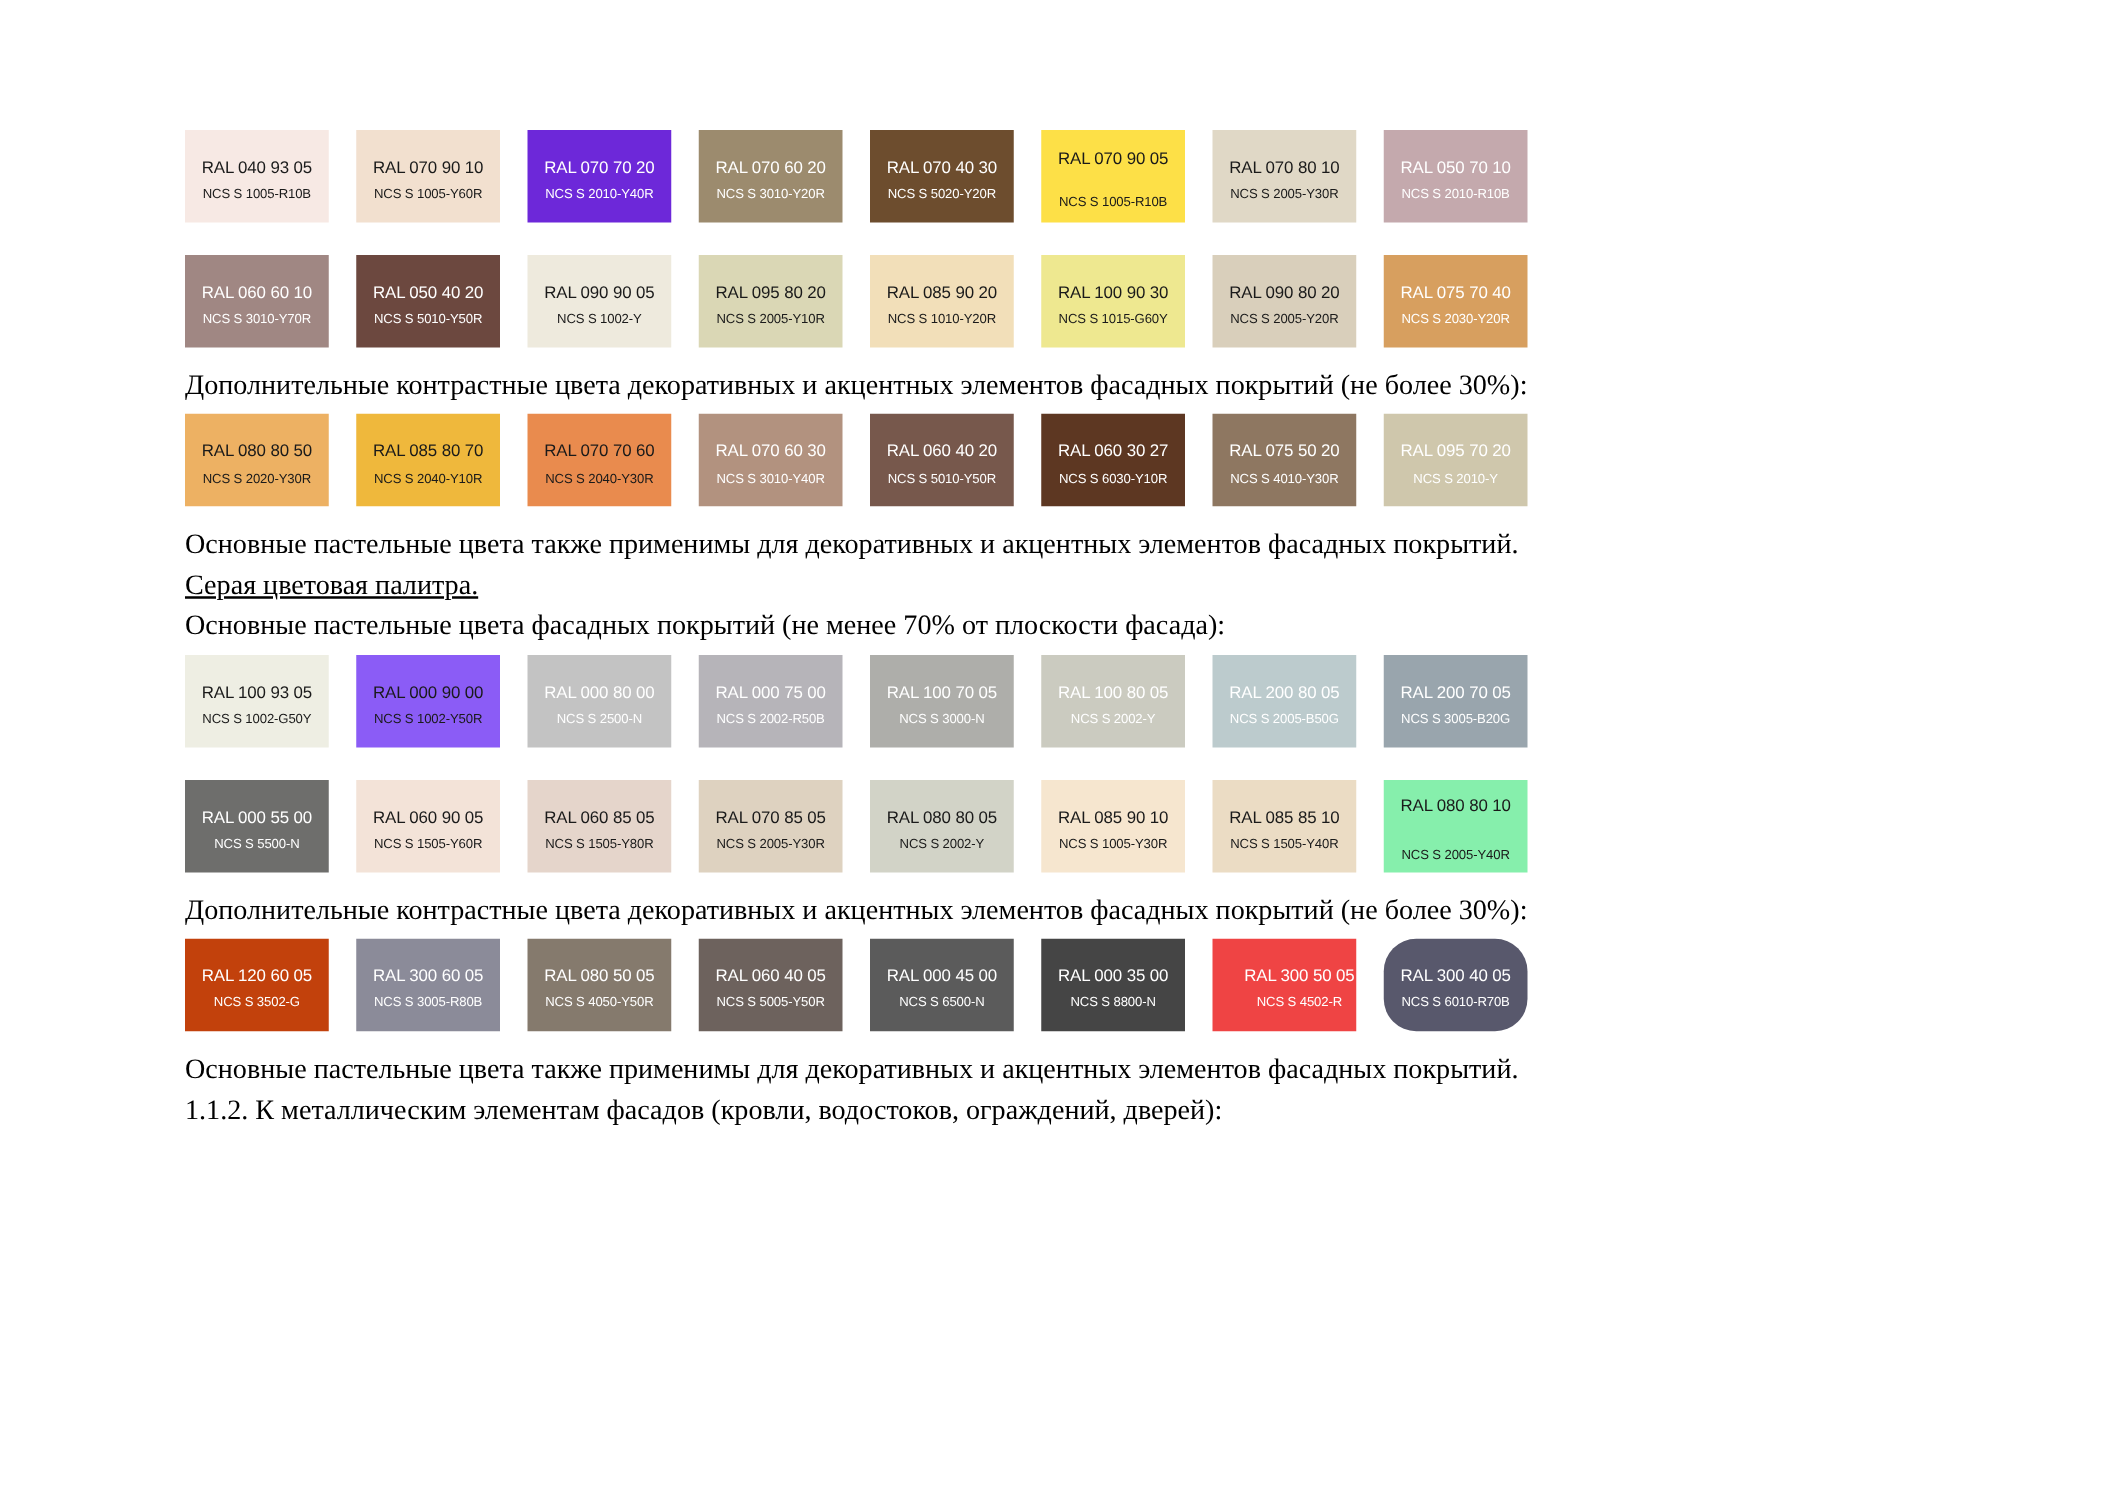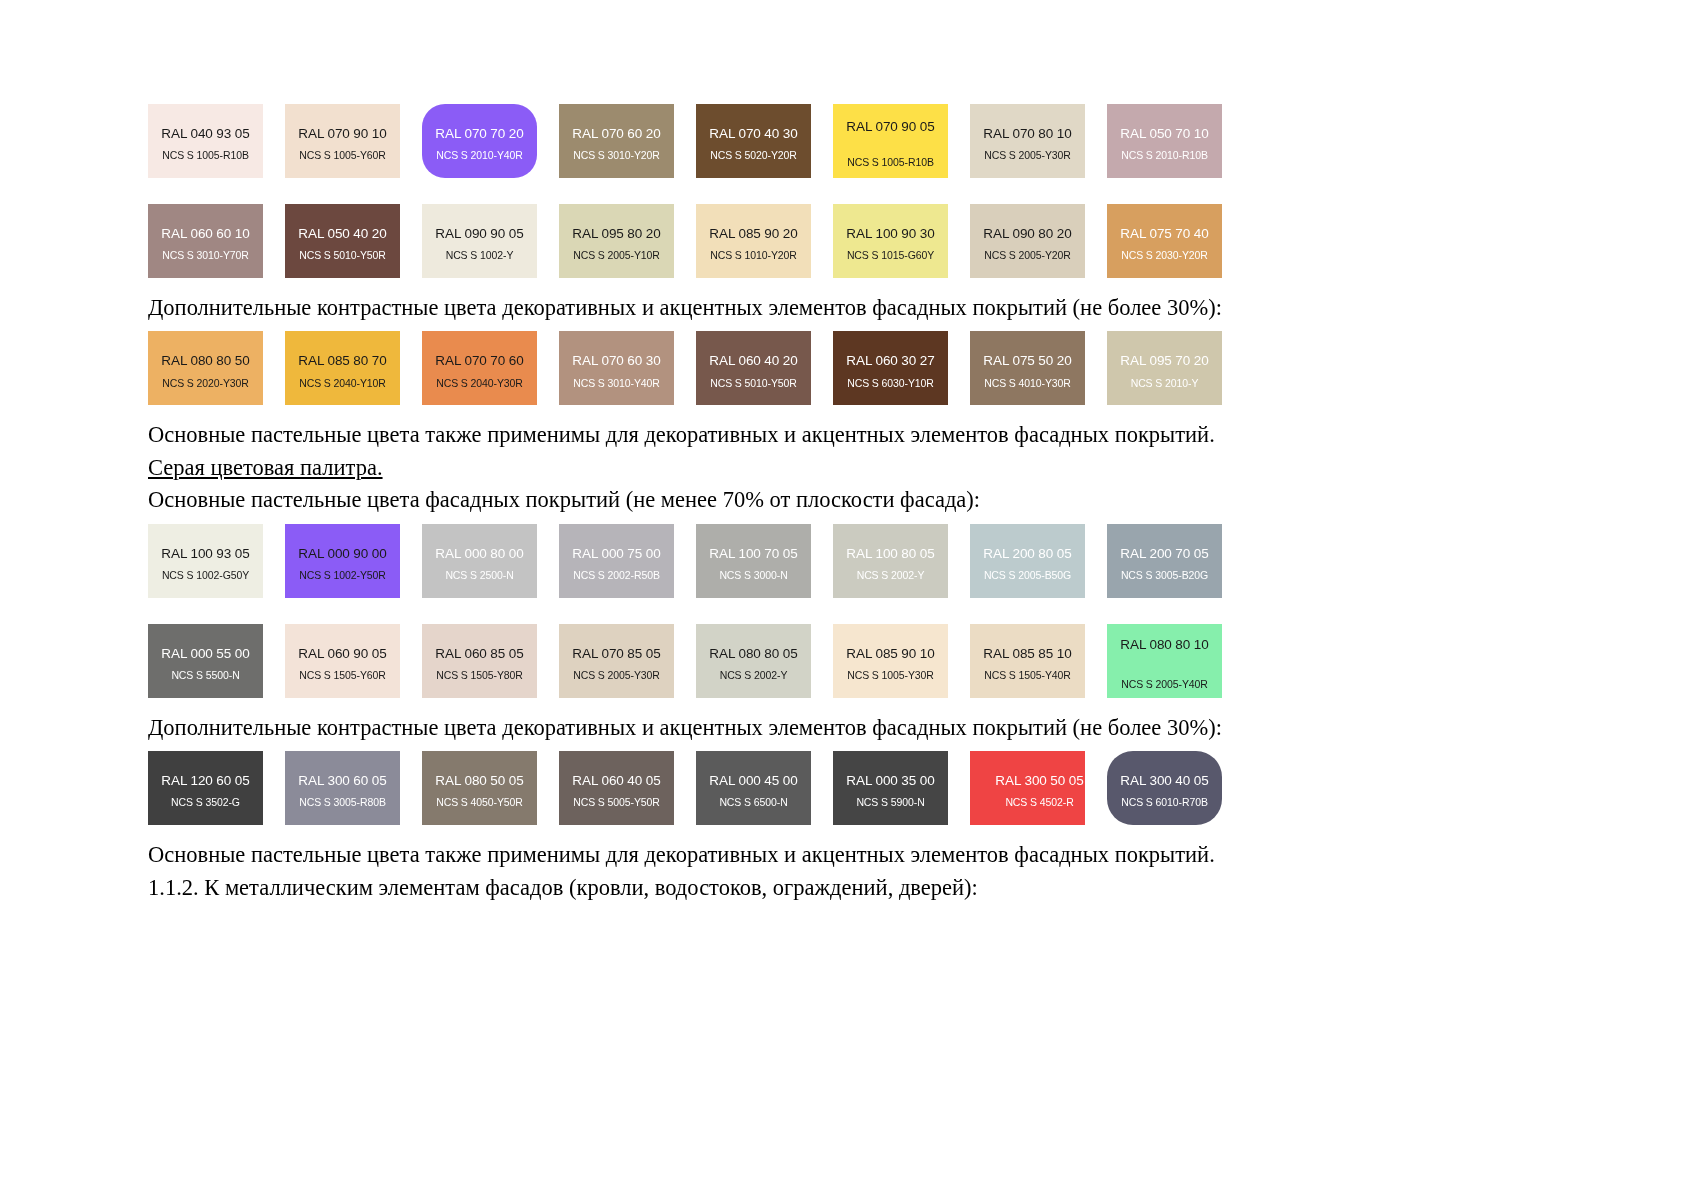--- a/index.html
+++ b/index.html
@@ -86,21 +86,21 @@
 
     <div class="swatch-row">
         <div class="swatch" style="background: rgb(247, 233, 228); color: rgb(26, 26, 26);">
           <div class="ral">RAL 040 93 05</div>
           <div class="ncs">NCS S 1005-R10B</div>
         </div>
         <div class="swatch" style="background: rgb(242, 224, 207); color: rgb(26, 26, 26);">
           <div class="ral">RAL 070 90 10</div>
           <div class="ncs">NCS S 1005-Y60R</div>
         </div>
-        <div class="swatch" style="background: #8b5cf6; color: rgb(255, 255, 255); border-radius: 23px;">
+        <div class="swatch" style="background: #6d28d9; color: rgb(255, 255, 255);">
           <div class="ral">RAL 070 70 20</div>
           <div class="ncs">NCS S 2010-Y40R</div>
         </div>
         <div class="swatch" style="background: rgb(156, 139, 110); color: rgb(255, 255, 255);">
           <div class="ral">RAL 070 60 20</div>
           <div class="ncs">NCS S 3010-Y20R</div>
         </div>
         <div class="swatch" style="background: rgb(109, 77, 46); color: rgb(255, 255, 255);">
           <div class="ral">RAL 070 40 30</div>
           <div class="ncs">NCS S 5020-Y20R</div>
@@ -271,21 +271,21 @@
           <div class="ral">RAL 080 80 10</div>
           <div class="ncs">NCS S 2005-Y40R</div>
         </div>
       </div>
 
     <div class="gap-md"></div>
     <div class="para">Дополнительные контрастные цвета декоративных и акцентных элементов фасадных покрытий (не более 30%):</div>
     <div class="gap-sm"></div>
 
     <div class="swatch-row">
-        <div class="swatch" style="background: #404040; color: rgb(255, 255, 255);">
+        <div class="swatch" style="background: #c2410c; color: rgb(255, 255, 255);">
           <div class="ral">RAL 120 60 05</div>
           <div class="ncs">NCS S 3502-G</div>
         </div>
         <div class="swatch" style="background: rgb(139, 139, 153); color: rgb(255, 255, 255);">
           <div class="ral">RAL 300 60 05</div>
           <div class="ncs">NCS S 3005-R80B</div>
         </div>
         <div class="swatch" style="background: rgb(133, 122, 109); color: rgb(255, 255, 255);">
           <div class="ral">RAL 080 50 05</div>
           <div class="ncs">NCS S 4050-Y50R</div>
@@ -293,21 +293,21 @@
         <div class="swatch" style="background: rgb(109, 98, 93); color: rgb(255, 255, 255);">
           <div class="ral">RAL 060 40 05</div>
           <div class="ncs">NCS S 5005-Y50R</div>
         </div>
         <div class="swatch" style="background: rgb(91, 91, 91); color: rgb(255, 255, 255);">
           <div class="ral">RAL 000 45 00</div>
           <div class="ncs">NCS S 6500-N</div>
         </div>
         <div class="swatch" style="background: rgb(69, 69, 69); color: rgb(255, 255, 255);">
           <div class="ral">RAL 000 35 00</div>
-          <div class="ncs">NCS S 5900-N</div>
+          <div class="ncs">NCS S 8800-N</div>
         </div>
         <div class="swatch" style="background: #ef4444; color: rgb(255, 255, 255); padding-left: 24px;">
           <div class="ral">RAL 300 50 05</div>
           <div class="ncs">NCS S 4502-R</div>
         </div>
         <div class="swatch" style="background: rgb(88, 88, 108); color: rgb(255, 255, 255); border-radius: 26px;">
           <div class="ral">RAL 300 40 05</div>
           <div class="ncs">NCS S 6010-R70B</div>
         </div>
       </div>

